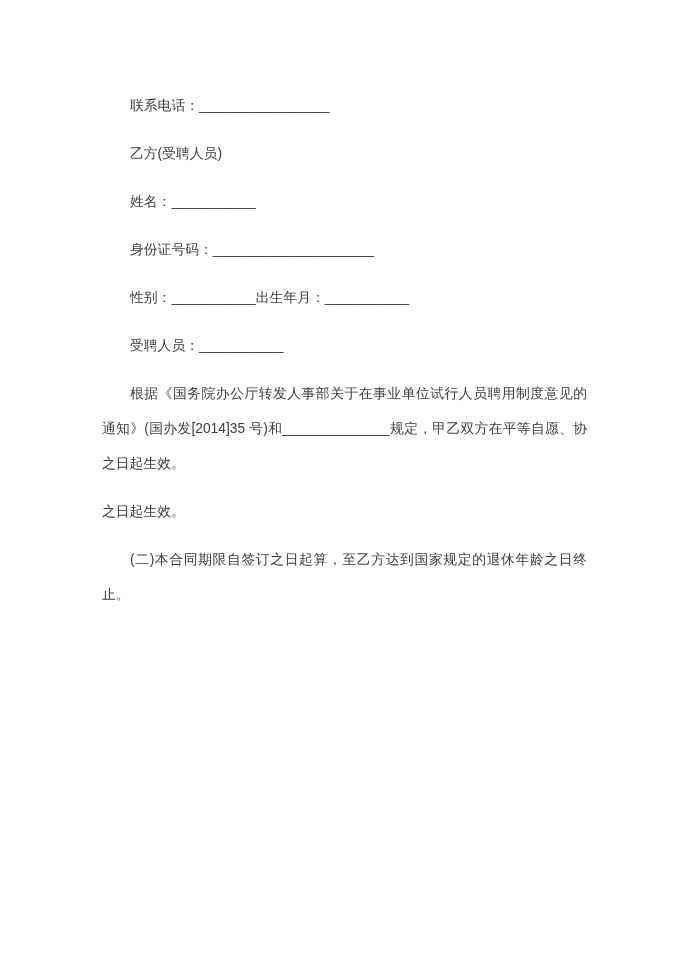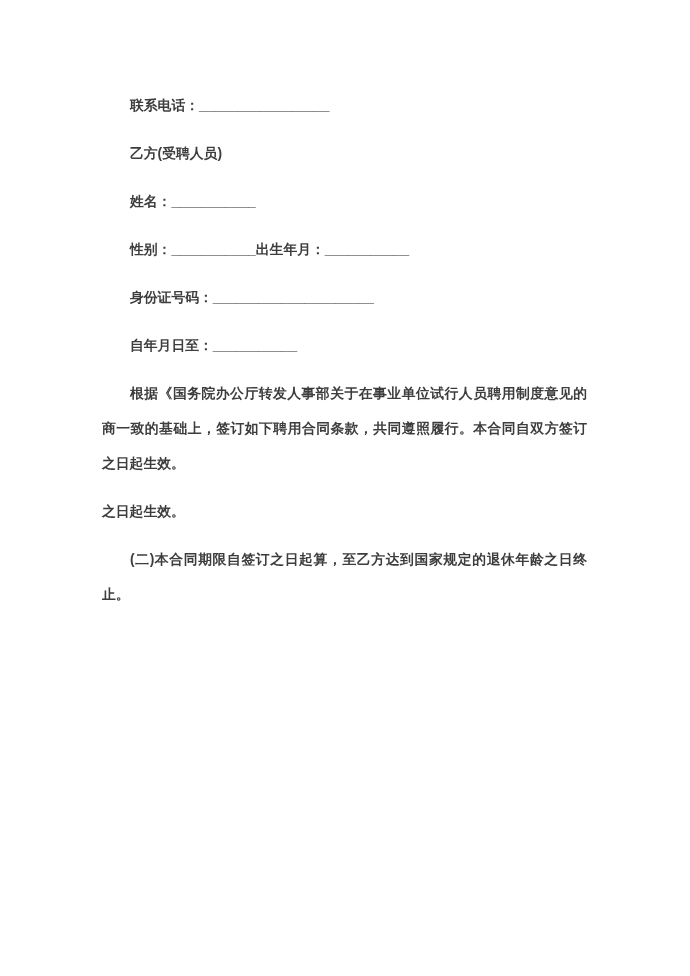--- a/index.html
+++ b/index.html
@@ -16,21 +16,21 @@
     overflow: hidden;
   }
   .doc {
     width: 690px;
     padding: 88px 103px 0 102px;
   }
   .para {
     margin: 0 0 13px 0;
     font-size: 13.8px;
     line-height: 35px;
-    font-weight: 700;
+    font-weight: 400;
   }
   
   .pline {
     text-align: justify;
     text-align-last: justify;
     min-height: 35px;
   }
   
   .pline.first {
     padding-left: 28px;
@@ -47,31 +47,31 @@
   <div class="para">
       <div class="pline first last">联系电话：_________________</div>
     </div>
   <div class="para">
       <div class="pline first last">乙方(受聘人员)</div>
     </div>
   <div class="para">
       <div class="pline first last">姓名：___________</div>
     </div>
   <div class="para">
+      <div class="pline first last">身份证号码：_____________________</div>
+    </div>
+  <div class="para">
       <div class="pline first last">性别：___________出生年月：___________</div>
     </div>
   <div class="para">
-      <div class="pline first last">身份证号码：_____________________</div>
-    </div>
-  <div class="para">
-      <div class="pline first last">自年月日至：___________</div>
+      <div class="pline first last">受聘人员：___________</div>
     </div>
   <div class="para">
       <div class="pline first">根据《国务院办公厅转发人事部关于在事业单位试行人员聘用制度意见的</div>
-      <div class="pline">商一致的基础上，签订如下聘用合同条款，共同遵照履行。本合同自双方签订</div>
+      <div class="pline">通知》(国办发[2014]35 号)和______________规定，甲乙双方在平等自愿、协</div>
       <div class="pline last">之日起生效。</div>
     </div>
   <div class="para">
       <div class="pline last">之日起生效。</div>
     </div>
   <div class="para">
       <div class="pline first">(二)本合同期限自签订之日起算，至乙方达到国家规定的退休年龄之日终</div>
       <div class="pline last">止。</div>
     </div>
 </div>

